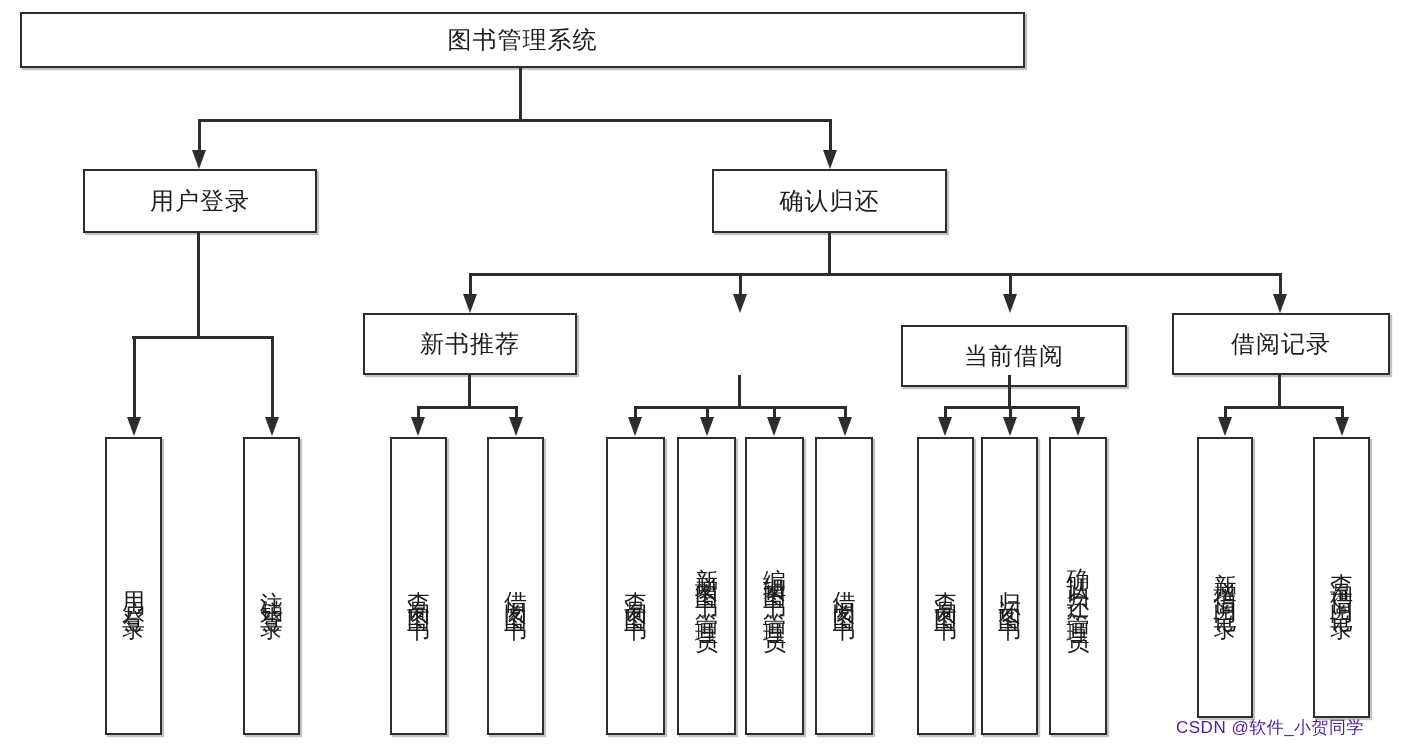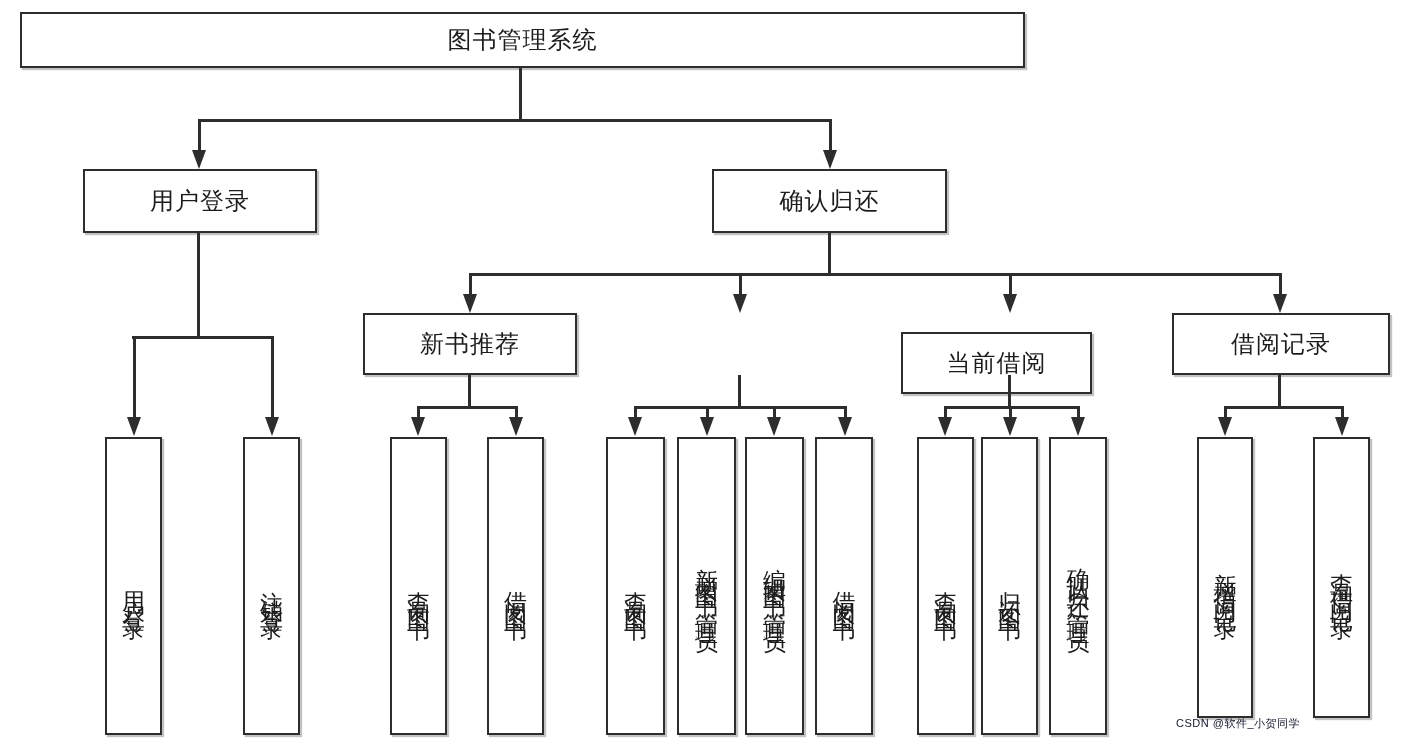--- a/index.html
+++ b/index.html
@@ -37,21 +37,21 @@
   .hline,.vline{position:absolute;background:var(--line);}
   .hline{height:3px;}
   .vline{width:3px;}
   .arrow{position:absolute;width:14px;}
   .arrow .stem{position:absolute;left:5.5px;top:0;bottom:15px;width:3px;background:var(--line);}
   .arrow .head{position:absolute;left:0;bottom:0;width:0;height:0;
     border-left:7px solid transparent;border-right:7px solid transparent;
     border-top:19px solid var(--line);}
   #watermark{
     position:absolute;left:1176px;top:716px;
-    font-size:11px;color:#0f172a;letter-spacing:.5px;
+    font-size:17px;color:#4c1d95;letter-spacing:.5px;
     white-space:nowrap;
   }
 </style>
 </head>
 <body>
 
 <div id="canvas">
 
   <div class="node" style="left:20px;top:12px;width:1005px;height:56px;">
       <span>图书管理系统</span>
@@ -101,21 +101,21 @@
       <i class="head"></i>
     </div>
   <div class="arrow" style="left:1273px;top:273px;height:40px;">
       <i class="stem"></i>
       <i class="head"></i>
     </div>
 
   <div class="node" style="left:363px;top:313px;width:214px;height:62px;">
       <span>新书推荐</span>
     </div>
-  <div class="node" style="left:901px;top:332px;width:191px;height:62px;justify-content:center;">
+  <div class="node" style="left:901px;top:325px;width:226px;height:62px;justify-content:center;">
       <span>当前借阅</span>
     </div>
   <div class="node" style="left:1172px;top:313px;width:218px;height:62px;">
       <span>借阅记录</span>
     </div>
 
   <div class="vline" style="left:468px;top:375px;height:33px;"></div>
   <div class="hline" style="left:417px;top:406px;width:100px;"></div>
   <div class="arrow" style="left:411px;top:406px;height:30px;">
       <i class="stem"></i>

